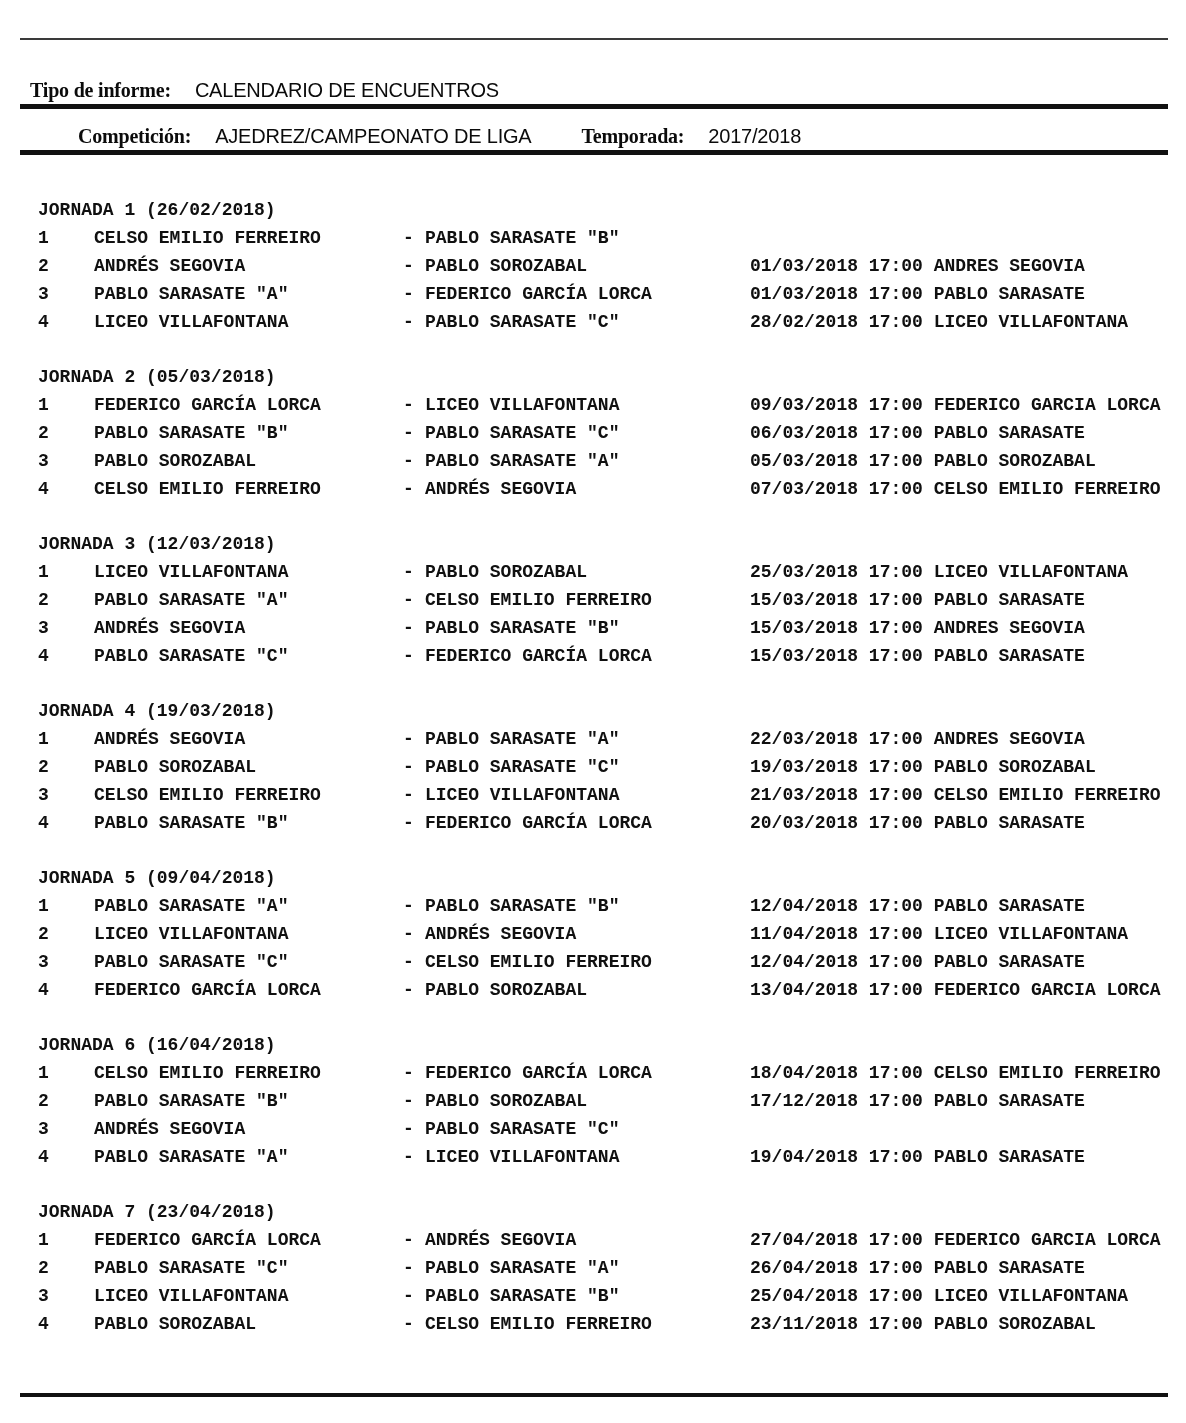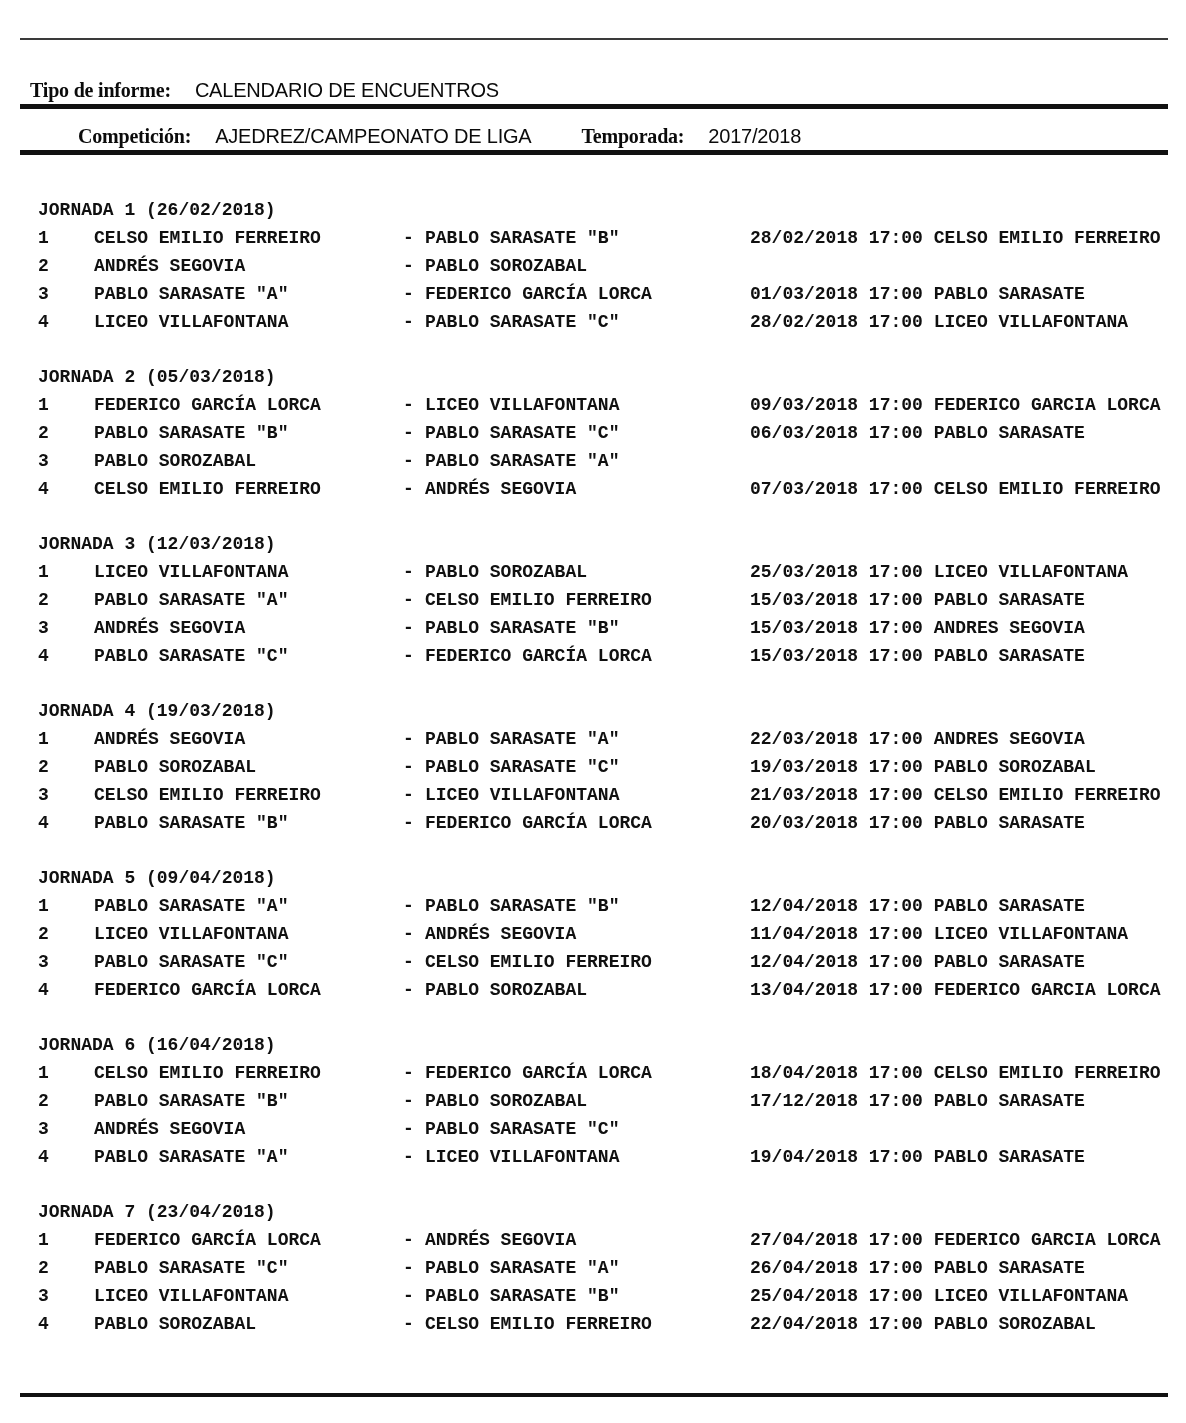--- a/index.html
+++ b/index.html
@@ -53,28 +53,28 @@
 
   <div class="body-block" id="rounds">
   <section class="round">
     <div class="round-title">JORNADA 1 (26/02/2018)</div>
 
   <div class="match-row">
     <span class="c-num">1</span>
     <span class="c-home">CELSO EMILIO FERREIRO</span>
     <span class="c-dash">-</span>
     <span class="c-away">PABLO SARASATE "B"</span>
-    <span class="c-sched"><span>28/02/2018</span> <span>17:00</span> <span>CELSO EMILIO FERREIRO</span></span>
   </div>
 
   <div class="match-row">
     <span class="c-num">2</span>
     <span class="c-home">ANDRÉS SEGOVIA</span>
     <span class="c-dash">-</span>
     <span class="c-away">PABLO SOROZABAL</span>
+    <span class="c-sched"><span>01/03/2018</span> <span>17:00</span> <span>ANDRES SEGOVIA</span></span>
   </div>
 
   <div class="match-row">
     <span class="c-num">3</span>
     <span class="c-home">PABLO SARASATE "A"</span>
     <span class="c-dash">-</span>
     <span class="c-away">FEDERICO GARCÍA LORCA</span>
     <span class="c-sched"><span>01/03/2018</span> <span>17:00</span> <span>PABLO SARASATE</span></span>
   </div>
 
@@ -104,20 +104,21 @@
     <span class="c-dash">-</span>
     <span class="c-away">PABLO SARASATE "C"</span>
     <span class="c-sched"><span>06/03/2018</span> <span>17:00</span> <span>PABLO SARASATE</span></span>
   </div>
 
   <div class="match-row">
     <span class="c-num">3</span>
     <span class="c-home">PABLO SOROZABAL</span>
     <span class="c-dash">-</span>
     <span class="c-away">PABLO SARASATE "A"</span>
+    <span class="c-sched"><span>05/03/2018</span> <span>17:00</span> <span>PABLO SOROZABAL</span></span>
   </div>
 
   <div class="match-row">
     <span class="c-num">4</span>
     <span class="c-home">CELSO EMILIO FERREIRO</span>
     <span class="c-dash">-</span>
     <span class="c-away">ANDRÉS SEGOVIA</span>
     <span class="c-sched"><span>07/03/2018</span> <span>17:00</span> <span>CELSO EMILIO FERREIRO</span></span>
   </div>
 </section>
@@ -290,19 +291,19 @@
     <span class="c-dash">-</span>
     <span class="c-away">PABLO SARASATE "B"</span>
     <span class="c-sched"><span>25/04/2018</span> <span>17:00</span> <span>LICEO VILLAFONTANA</span></span>
   </div>
 
   <div class="match-row">
     <span class="c-num">4</span>
     <span class="c-home">PABLO SOROZABAL</span>
     <span class="c-dash">-</span>
     <span class="c-away">CELSO EMILIO FERREIRO</span>
-    <span class="c-sched"><span>22/04/2018</span> <span>17:00</span> <span>PABLO SOROZABAL</span></span>
+    <span class="c-sched"><span>23/11/2018</span> <span>17:00</span> <span>PABLO SOROZABAL</span></span>
   </div>
 </section>
 </div>
 
   <div class="rule rule-bottom"></div>
 </div>
 
 </body></html>

